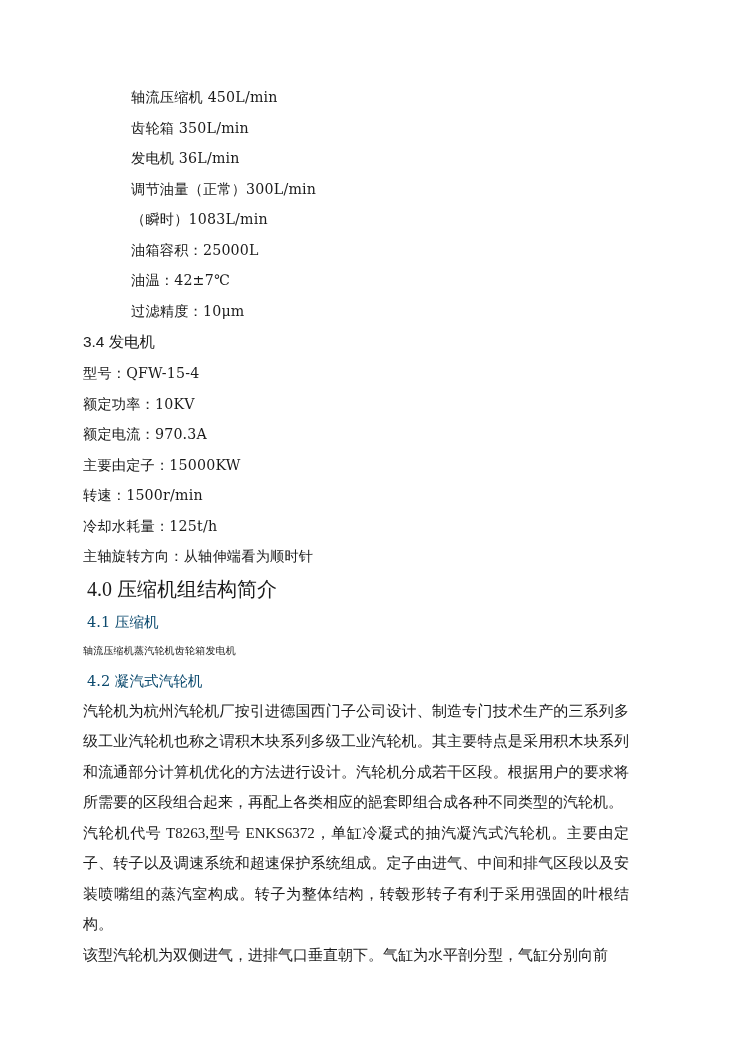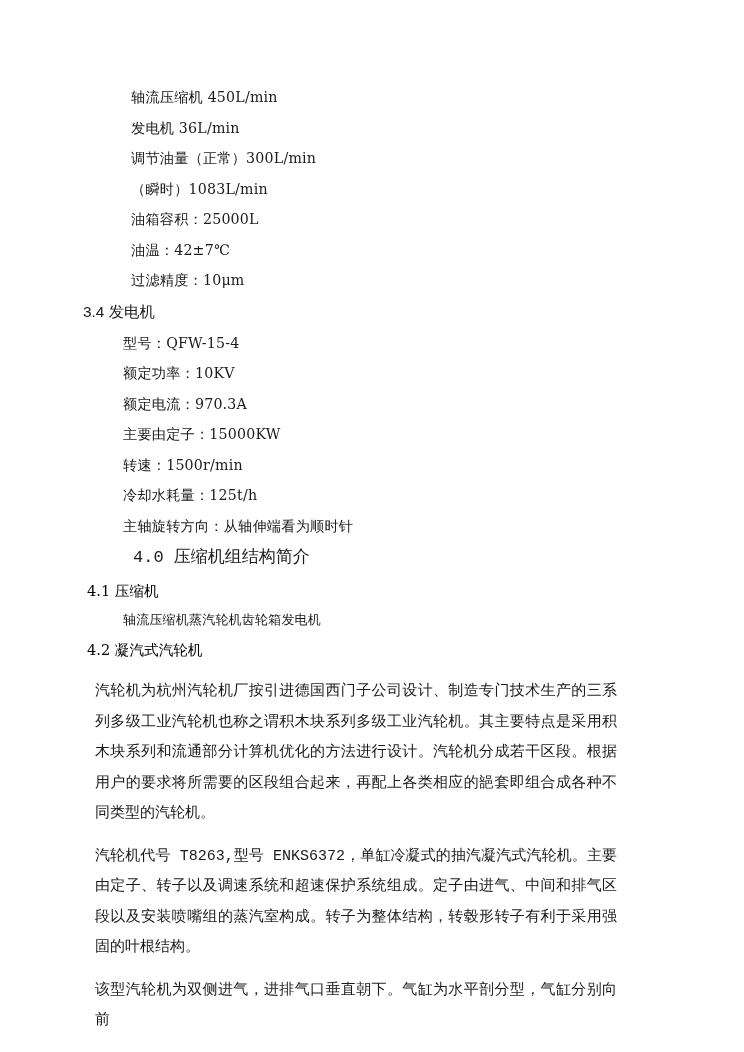--- a/index.html
+++ b/index.html
@@ -31,65 +31,64 @@
     line-height: 30.5px;
     color: #1a1a1a;
     white-space: pre-wrap;
     letter-spacing: 0.2px;
   }
   .indent-1 {
     padding-left: 48px;
   }
   .indent-0 {
     padding-left: 0;
-    margin-left: 40px;
   }
   .heading {
     font-family: Liberation Sans, sans-serif;
     font-size: 15.4px;
     line-height: 32px;
     color: #1a1a1a;
     padding-left: 0;
   }
   .small {
-    font-size: 13px;
+    font-size: 10px;
     line-height: 28px;
   }
   .para {
-    font-family: Liberation Mono, monospace;
+    font-family: Liberation Serif, serif;
     font-size: 15px;
     line-height: 30.5px;
     color: #1a1a1a;
     text-align: justify;
     text-justify: inter-ideograph;
-    margin: 12px;
+    margin: 0;
   }
   .section-title {
-    font-family: Liberation Mono, monospace;
-    font-size: 17px;
+    font-family: Liberation Serif, serif;
+    font-size: 20px;
     line-height: 34px;
     color: #1a1a1a;
     padding-left: 4px;
-    margin-left: 46px;
   }
   .sub-title {
     font-family: "DejaVu Serif", serif;
     font-size: 14.6px;
     line-height: 31px;
-    color: #000000;
+    color: #0c4a6e;
     padding-left: 4px;
   }
 </style>
 </head>
 <body>
 
 <div class="page">
   <div class="content">
 
     <div class="line indent-1">轴流压缩机 450L/min</div>
+    <div class="line indent-1">齿轮箱 350L/min</div>
     <div class="line indent-1">发电机 36L/min</div>
     <div class="line indent-1">调节油量（正常）300L/min</div>
     <div class="line indent-1">（瞬时）1083L/min</div>
     <div class="line indent-1">油箱容积：25000L</div>
     <div class="line indent-1">油温：42±7℃</div>
     <div class="line indent-1">过滤精度：10μm</div>
 
     <div class="heading">3.4 发电机</div>
     <div class="line indent-0">型号：QFW-15-4</div>
     <div class="line indent-0">额定功率：10KV</div>

